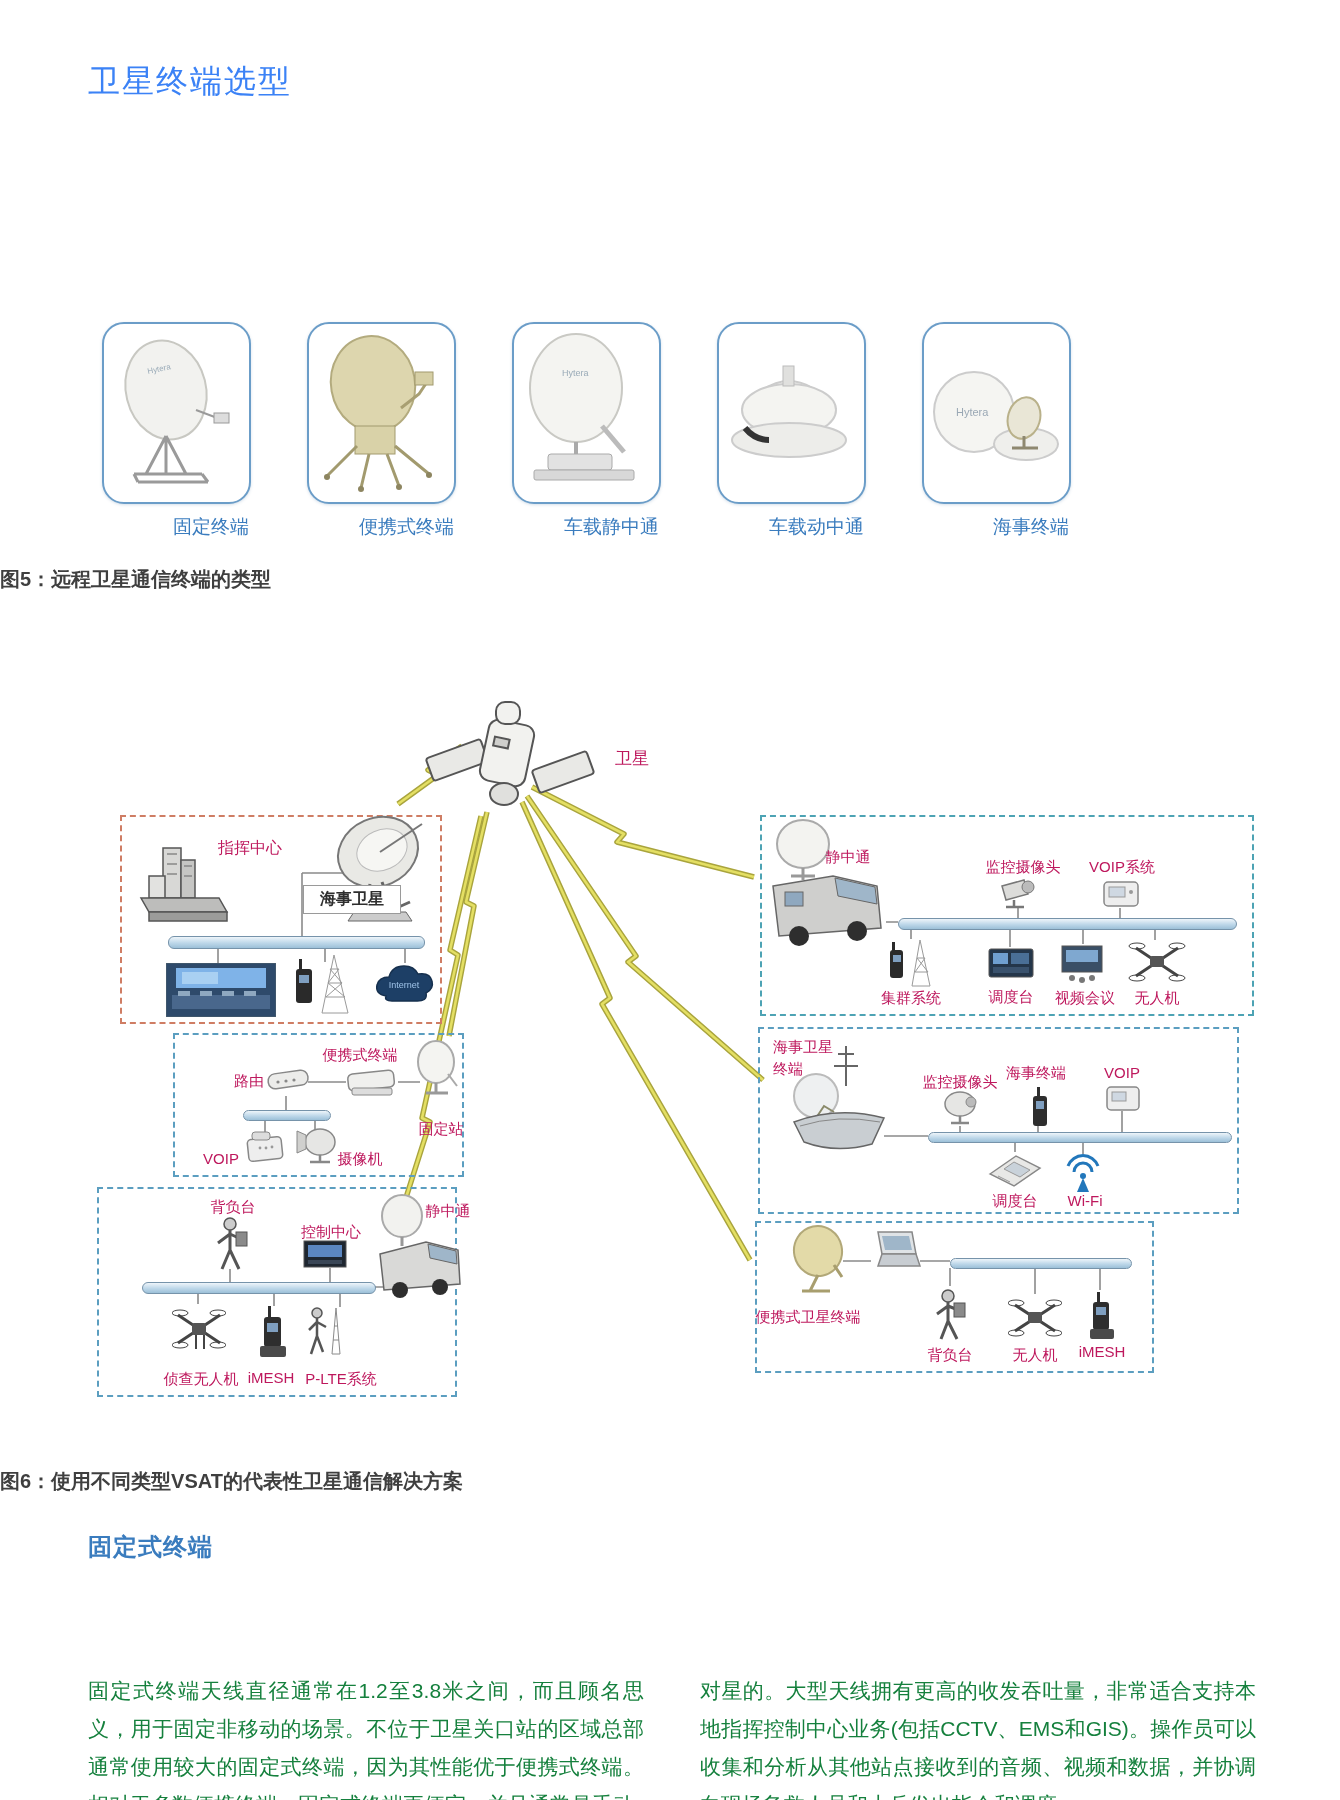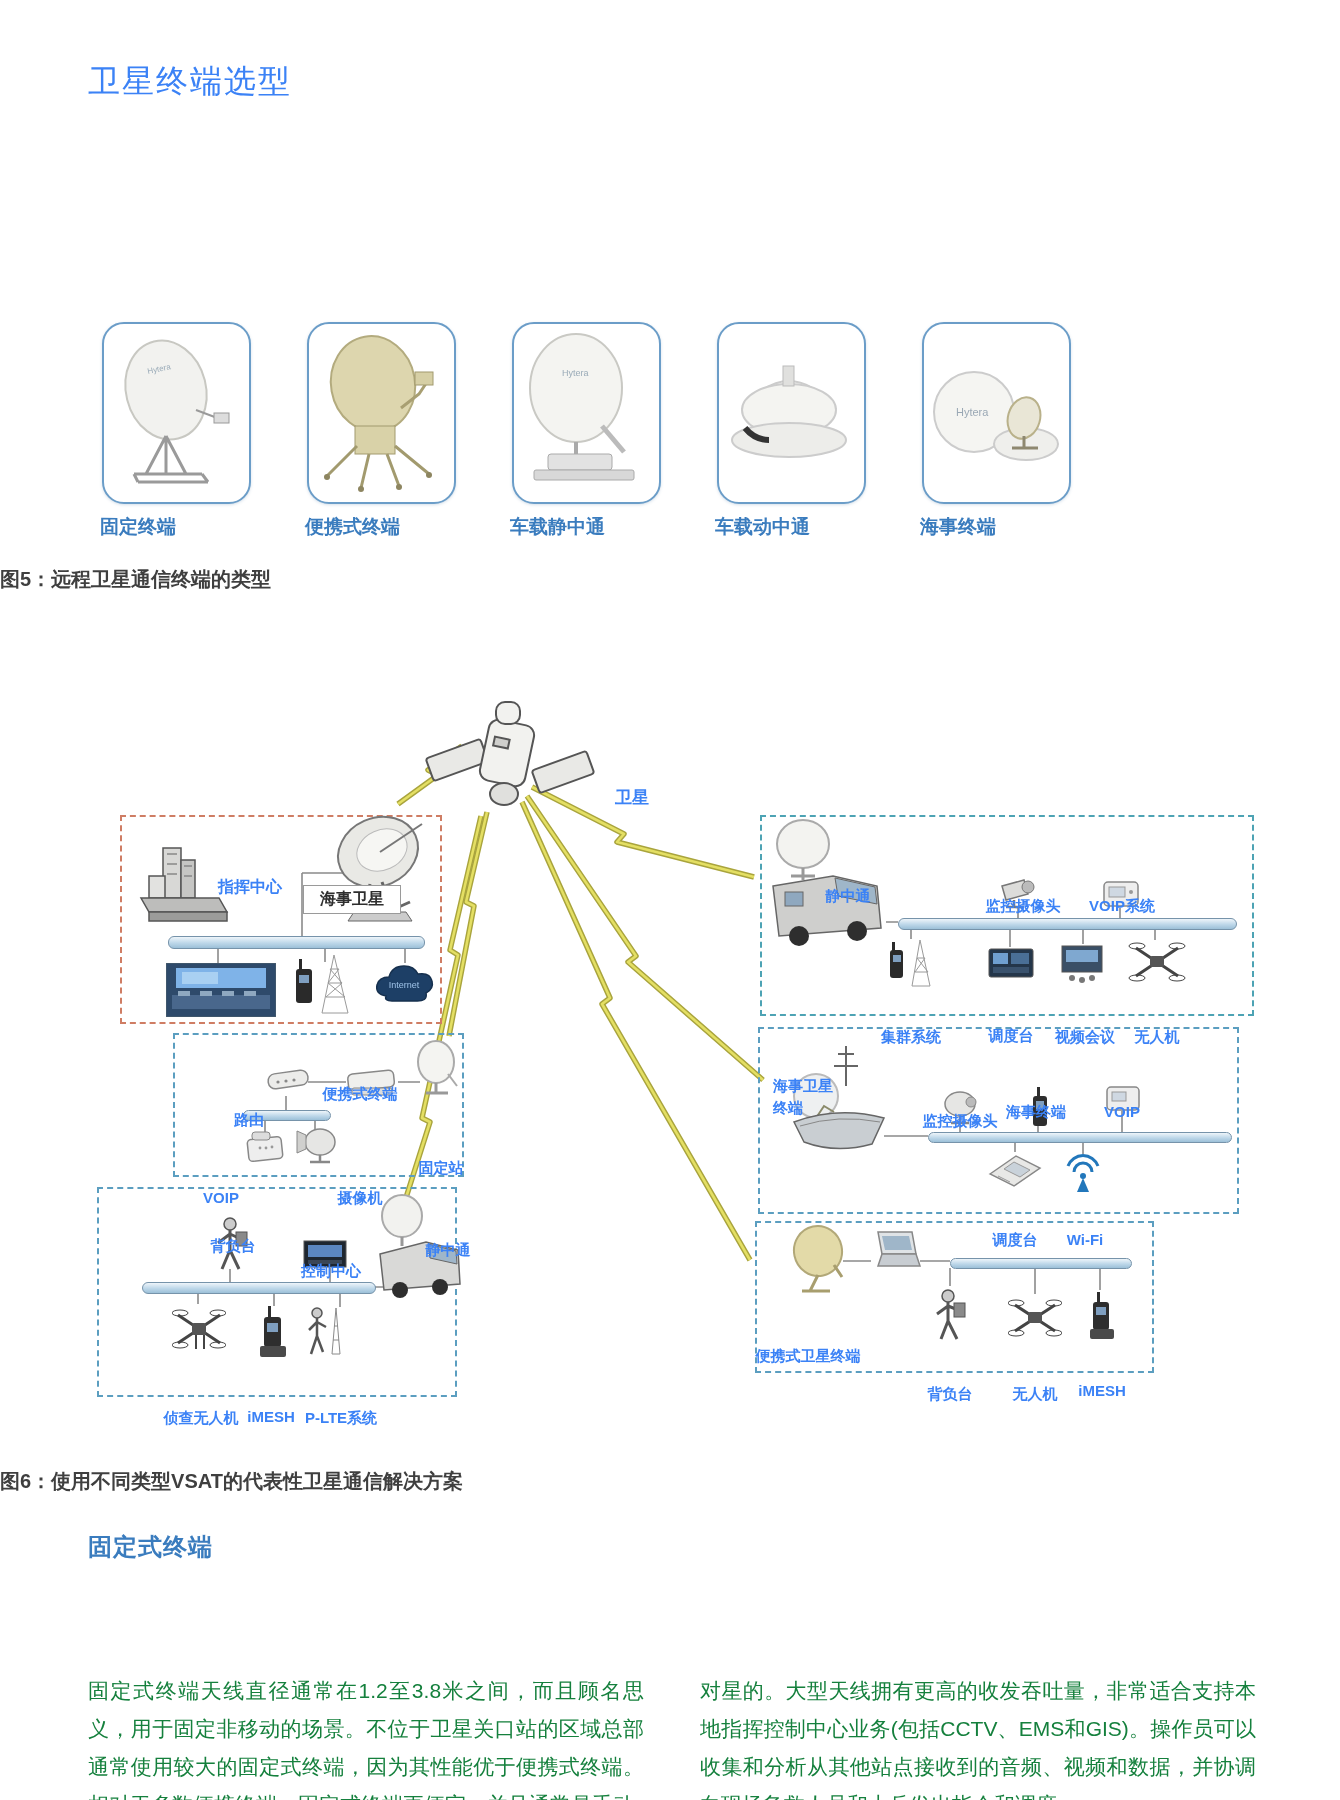--- a/index.html
+++ b/index.html
@@ -4,31 +4,31 @@
 <style>
   html,body{margin:0;padding:0;background:#ffffff;}
   .page{position:relative;width:1340px;height:1800px;margin:0 auto;background:#fff;
         font-family:"Liberation Sans","DejaVu Sans",sans-serif;overflow:hidden;}
   .title{position:absolute;left:88px;top:60px;margin:0;font-size:32px;font-weight:400;
          color:#3b82f6;letter-spacing:2px;}
   .intro{position:absolute;left:88px;top:138px;width:1172px;margin:0;font-size:21px;
          line-height:37px;color:#4d4d4d;text-align:justify;}
   .card{position:absolute;top:322px;width:145px;height:178px;border:2px solid #6b9dc8;
         border-radius:22px;background:#fff;box-shadow:0 1px 3px rgba(90,130,170,.25);}
-  .card-label{position:absolute;top:514px;width:149px;text-align:left;font-size:19px;
-        font-weight:700;color:#3a7cbe;white-space:nowrap;}
+  .card-label{position:absolute;top:514px;width:149px;text-align:right;font-size:19px;
+        font-weight:400;color:#3a7cbe;white-space:nowrap;}
   .figcap{position:absolute;left:0;width:1340px;text-align:left;font-size:20px;
         font-weight:700;color:#3f3f3f;}
   .dbox{position:absolute;border:2px dashed #5b9ec0;background:transparent;z-index:2;}
   .dbox.red{border-color:#cf7d64;}
   .dbox.teal{border-color:#4da3b4;}
   .bus{position:absolute;height:11px;border:1px solid #7693aa;border-radius:6px;z-index:3;
        background:linear-gradient(180deg,#eef5fa,#bdd7e9 55%,#9cc0d8);}
-  .dlabel{position:absolute;transform:translateX(-50%);font-size:15px;font-weight:700;
-       color:#3b82f6;white-space:nowrap;z-index:4;margin-top:39px;}
+  .dlabel{position:absolute;transform:translateX(-50%);font-size:15px;font-weight:400;
+       color:#be185d;white-space:nowrap;z-index:4;}
   .dlabel.lft{transform:none;}
   .icon{position:absolute;z-index:3;}
   .icon svg{display:block;}
   .gateway{position:absolute;background:#fff;border:1px solid #9a9a9a;z-index:4;
        display:flex;align-items:center;justify-content:center;font-size:16px;
        font-weight:600;color:#2e2e2e;}
   #linework{position:absolute;left:0;top:0;z-index:1;}
   .heading2{position:absolute;left:88px;top:1531px;margin:0;font-size:24px;font-weight:700;
        color:#3a7cbe;letter-spacing:1px;}
   .col{position:absolute;top:1672px;width:556px;margin:0;font-size:21px;line-height:38px;

